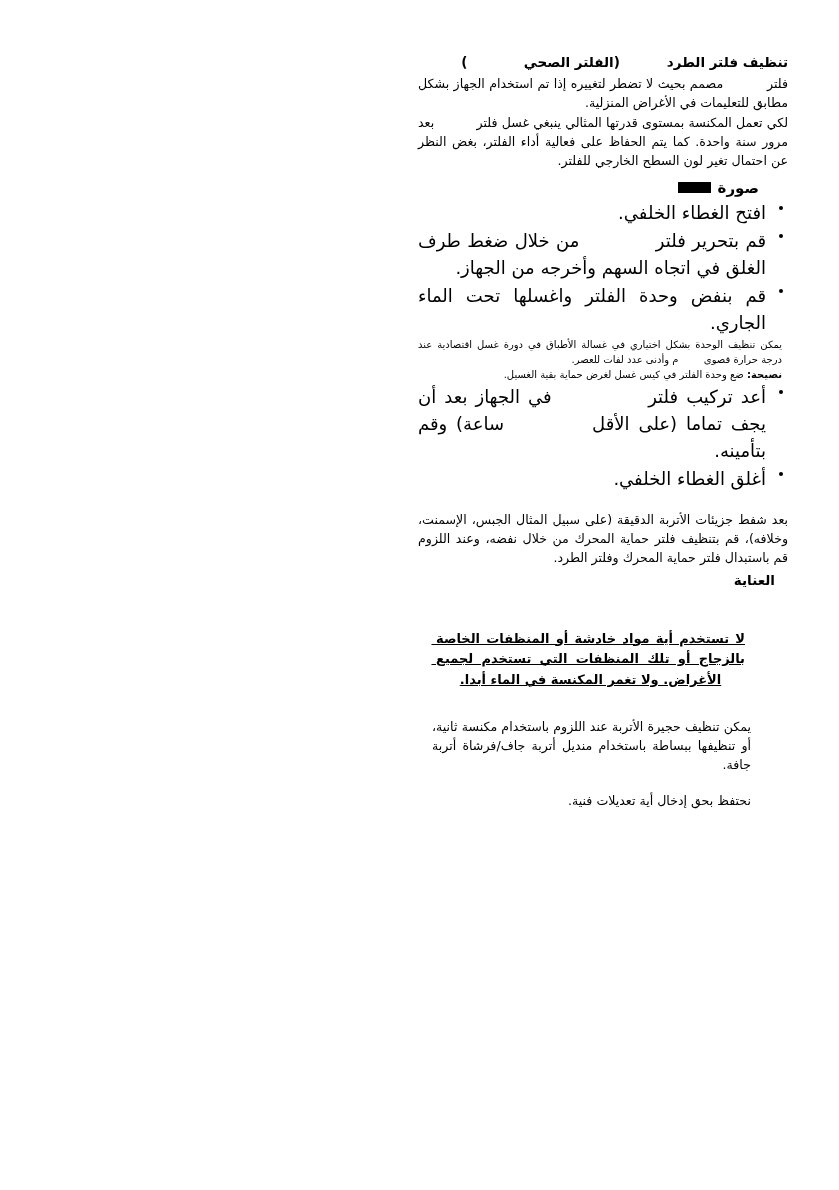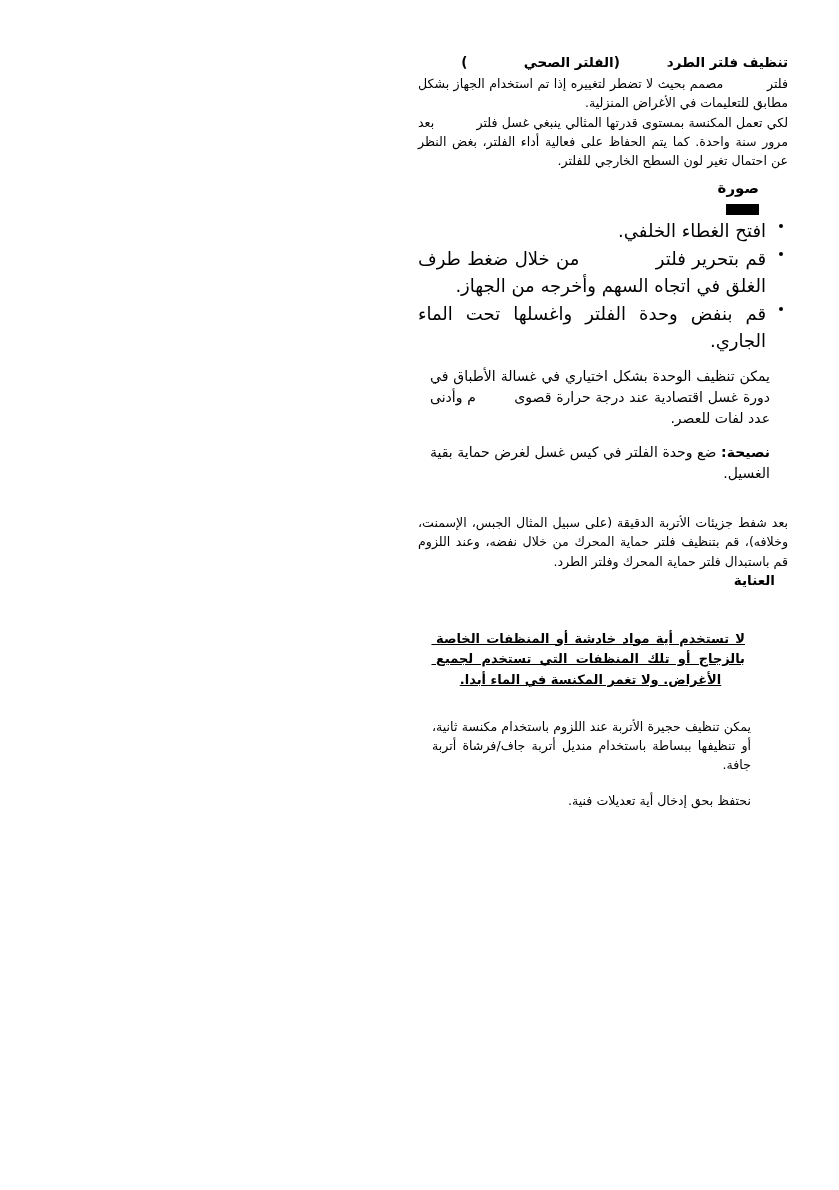--- a/index.html
+++ b/index.html
@@ -65,21 +65,22 @@
     text-align-last: right;
     white-space: pre-wrap;
   }
   .spacer-sm { height: 9px; }
   .spacer-md { height: 17px; }
   .spacer-lg { height: 26px; }
 
   
   .pic-heading {
     display: flex;
-    flex-direction: column;
+    flex-direction: row;
+    align-items: center;
     justify-content: flex-start;
     gap: 7px;
     margin: 0 0 2px 0;
     padding-right: 29px;
   }
   .pic-heading .pic-label {
     font-size: 15px;
     font-weight: bold;
     line-height: 1.2;
   }
@@ -113,23 +114,23 @@
     right: 5px;
     top: 7px;
     width: 4.5px;
     height: 4.5px;
     background: #000000;
     border-radius: 50%;
   }
 
   
   p.sub {
-    font-size: 14px;
+    font-size: 10px;
     line-height: 1.52;
-    margin: 12px;
+    margin: 0;
     padding-right: 6px;
     text-align: justify;
     text-align-last: right;
     white-space: pre-wrap;
   }
 
   .tip-label { font-weight: bold; }
 
   
   h2.section-heading {
@@ -189,20 +190,24 @@
     <ul class="bullets">
       <li>افتح الغطاء الخلفي.</li>
       <li>قم بتحرير فلتر            من خلال ضغط طرف الغلق في اتجاه السهم وأخرجه من الجهاز.</li>
       <li>قم بنفض وحدة الفلتر واغسلها تحت الماء الجاري.</li>
     </ul>
 
     <p class="sub">يمكن تنظيف الوحدة بشكل اختياري في غسالة الأطباق في دورة غسل اقتصادية عند درجة حرارة قصوى        م وأدنى عدد لفات للعصر.</p>
 
     <p class="sub"><span class="tip-label">نصيحة:</span><span> ضع وحدة الفلتر في كيس غسل لغرض حماية بقية الغسيل.</span></p>
 
+    <ul class="bullets">
+      <li>أعد تركيب فلتر            في الجهاز بعد أن يجف تماما (على الأقل          ساعة) وقم بتأمينه.</li>
+      <li>أغلق الغطاء الخلفي.</li>
+    </ul>
 
     <div class="spacer-md"></div>
 
     <p class="body">بعد شفط جزيئات الأتربة الدقيقة (على سبيل المثال الجبس، الإسمنت، وخلافه)، قم بتنظيف فلتر حماية المحرك من خلال نفضه، وعند اللزوم قم باستبدال فلتر حماية المحرك وفلتر الطرد.</p>
   </div>
 
   <div class="col-lower">
 
     <h2 class="section-heading">العناية</h2>
 

